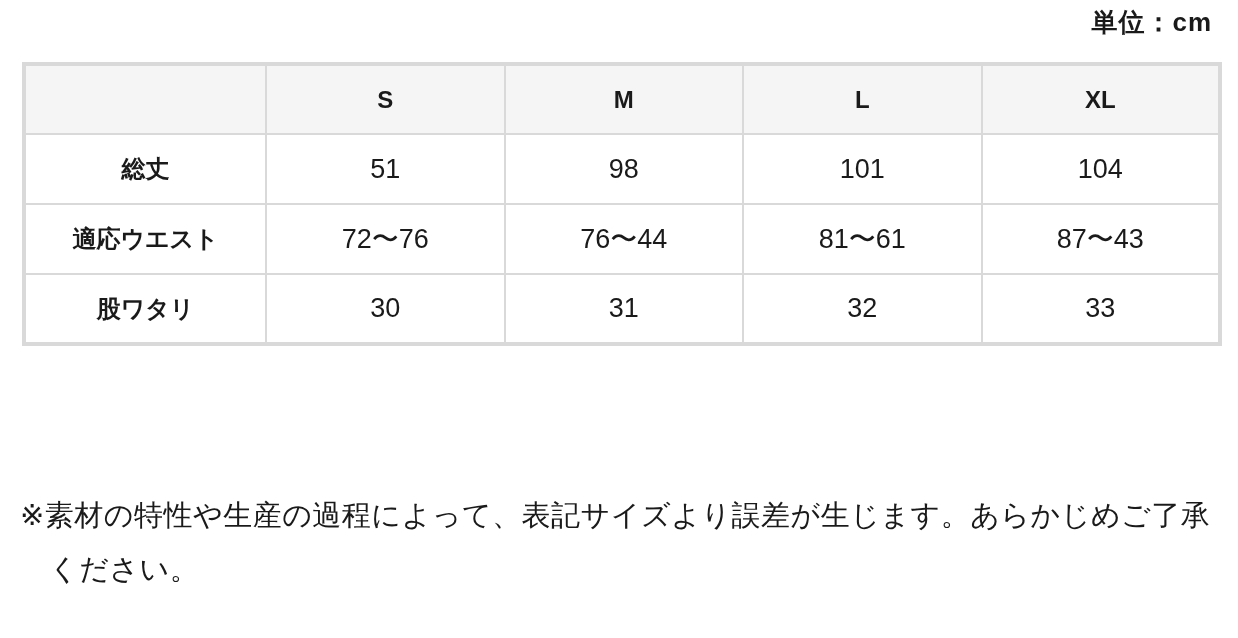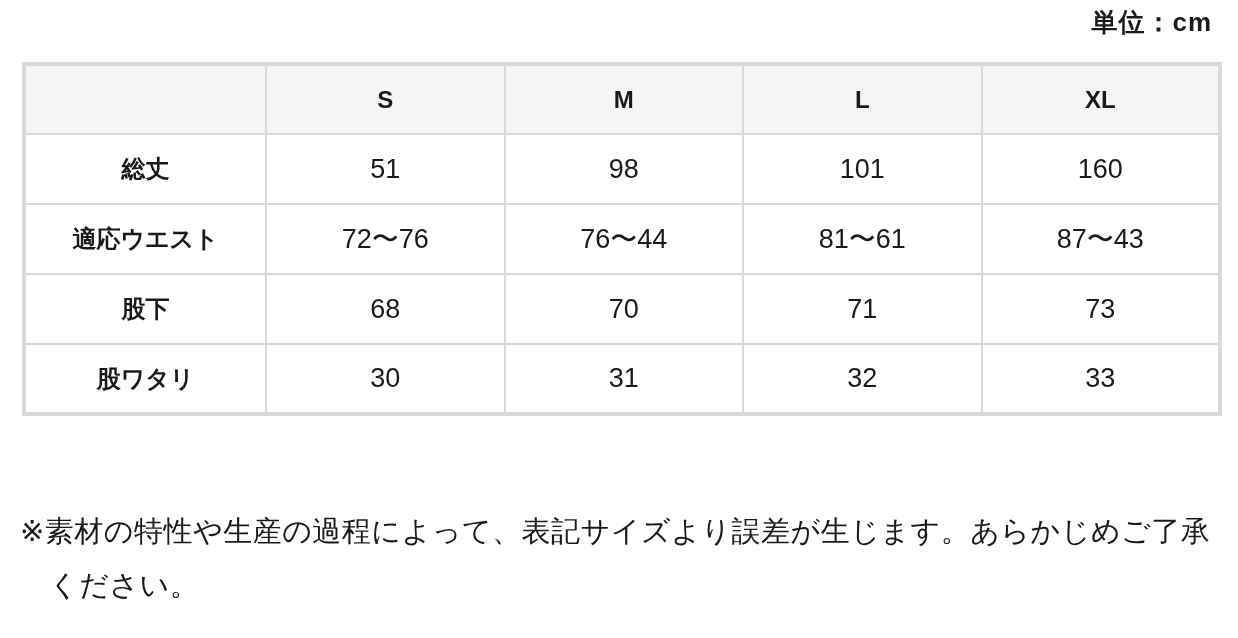--- a/index.html
+++ b/index.html
@@ -53,21 +53,21 @@
     font-size: 24px;
     font-weight: 600;
   }
   .size-table tbody td {
     font-size: 27px;
     font-weight: 400;
   }
   .note-text {
     position: absolute;
     left: 20px;
-    top: 504px;
+    top: 488px;
     width: 1202px;
     margin: 0;
     font-size: 29px;
     line-height: 54px;
     padding-left: 29px;
     text-indent: -29px;
     letter-spacing: 0.5px;
   }
 </style>
 </head>
@@ -93,35 +93,28 @@
         <th>L</th>
         <th>XL</th>
       </tr>
     </thead>
     <tbody>
       <tr>
         <th>総丈</th>
         <td>51</td>
         <td>98</td>
         <td>101</td>
-        <td>160</td>
+        <td>104</td>
       </tr>
       <tr>
         <th>適応ウエスト</th>
         <td>72〜76</td>
         <td>76〜44</td>
         <td>81〜61</td>
         <td>87〜43</td>
-      </tr>
-      <tr>
-        <th>股下</th>
-        <td>68</td>
-        <td>70</td>
-        <td>71</td>
-        <td>73</td>
       </tr>
       <tr>
         <th>股ワタリ</th>
         <td>30</td>
         <td>31</td>
         <td>32</td>
         <td>33</td>
       </tr>
     </tbody>
   </table>

